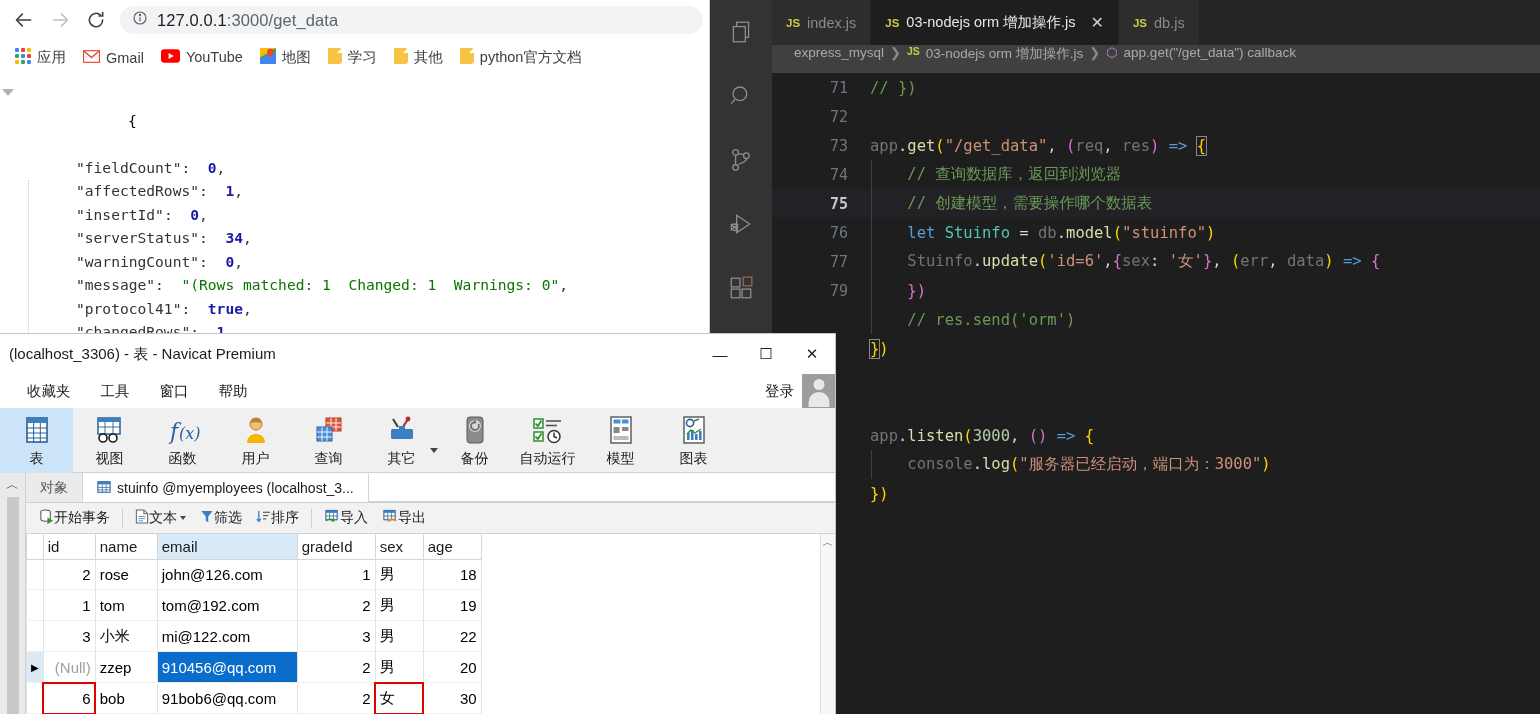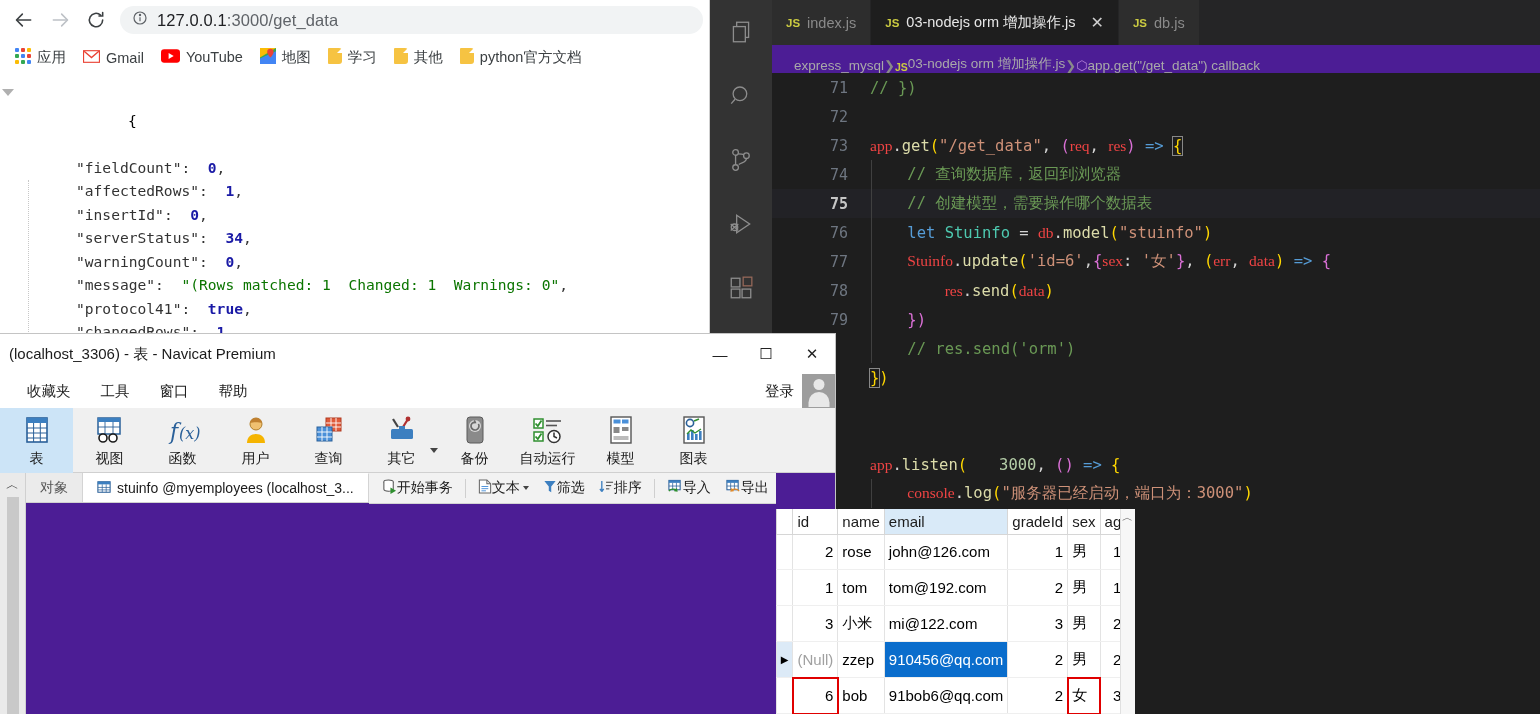--- a/index.html
+++ b/index.html
@@ -18,42 +18,42 @@
 
   .vs-right { position:absolute; left:62px; top:0; width:768px; height:714px; }
   .tabbar { height:45px; background:#252526; display:flex; align-items:stretch; }
   .tab { display:flex; align-items:center; gap:7px; padding:0 14px; font-size:14.5px;
          color:#8a8a8a; background:#2d2d2d; border-right:1px solid #252526; white-space:nowrap; }
   .tab.active { background:#1e1e1e; color:#e7e7e7; }
   .tab .js { color:#cbcb41; font-size:11.5px; font-weight:bold; font-family:"Liberation Sans",sans-serif; }
   .tab .xbtn { margin-left:8px; font-size:16px; color:#cfcfcf; line-height:1; }
   .tabfill { flex:1; background:#252526; }
 
-  .breadcrumb { height:28px; background:#4c1d95; display:flex; align-items:flex-end;
-                padding-left:22px; font-size:13.5px; color:#a9a9a9; white-space:nowrap; }
+  .breadcrumb { height:28px; background:#404040; display:flex; align-items:flex-start;
+                padding-left:22px; font-size:13.5px; color:#a9a9a9; gap:6px; white-space:nowrap; }
   .bc-sep { color:#8a8a8a; font-size:13px; }
   .bc-js { color:#cbcb41; font-size:10.5px; font-weight:bold; }
   .bc-sym { color:#b180d7; font-size:13px; }
 
   .code-area { position:absolute; left:0; top:73px; width:768px; height:641px; background:#1e1e1e;
                font-family:"DejaVu Sans Mono", monospace; font-size:15.5px; }
   .cline { position:relative; height:29px; display:flex; align-items:center; }
   .cline.active { background:#222226; }
   .lnum { width:98px; text-align:right; padding-right:22px; color:#6e7681; font-size:15px;
           font-family:"DejaVu Sans Mono", monospace; flex:none; }
   .cline.active .lnum { color:#c6c6c6; font-weight:bold; }
   .ctext { white-space:pre; color:#d4d4d4; }
   .ind-guide { position:absolute; left:99px; top:0; width:1px; height:100%; background:#404040; }
 
   .k-com { color:#6a9955; }
   .k-fn  { color:#dcdcaa; }
-  .k-var { color:#ef4444;font-family:Liberation Serif, serif; }
+  .k-var { color:#737373; }
   .k-kw  { color:#569cd6; }
   .k-str { color:#ce9178; }
-  .k-num { color:#b5cea8;margin-left:32px; }
+  .k-num { color:#b5cea8; }
   .k-op  { color:#d4d4d4; }
   .k-par { color:#ffd700; }
   .k-par2{ color:#da70d6; }
   .k-type{ color:#4ec9b0; }
   .k-arr { color:#569cd6; }
   .brkt { outline:1px solid #888; outline-offset:0px; }
 
   
   .chrome { position:absolute; left:0; top:0; width:710px; height:334px; background:#ffffff;
             border-bottom:1px solid #b9b9b9; border-right:1px solid #cfcfcf; }
@@ -114,36 +114,36 @@
   .tb-glyph { height:34px; display:flex; align-items:center; justify-content:center; }
   .tb-caret { position:absolute; right:0px; bottom:20px; width:0;height:0;
               border-left:4px solid transparent;border-right:4px solid transparent;border-top:5px solid #444; }
 
   .nv-main { position:absolute; left:0; top:139px; right:0; bottom:0; display:flex; }
   .nv-collapse { width:26px; background:#eaeaea; border-right:1px solid #d0d0d0;
                  display:flex; flex-direction:column; align-items:center; padding-top:4px; }
   .nv-collapse .chev { font-size:13px; color:#3a3a3a; line-height:16px; }
   .nv-collapse .bar { margin-top:4px; width:12px; flex:1; background:#c9c9c9; }
 
-  .nv-content { flex:1; display:flex; background:#4c1d95; min-width:0; }
+  .nv-content { flex:1; display:flex; flex-direction:column; background:#737373; min-width:0; }
   .nv-tabs { height:30px; background:#f0f0f0; display:flex; align-items:stretch; border-bottom:1px solid #d0d0d0; }
   .nv-tab { display:flex; align-items:center; gap:6px; padding:0 14px; font-size:14px; color:#555;
             background:#ebebeb; border-right:1px solid #d4d4d4; white-space:nowrap; }
   .nv-tab.active { background:#ffffff; color:#1b1b1b; border-top:1px solid #fff; }
   .nv-tabs-fill { flex:1; background:#ffffff; border-bottom:1px solid #d0d0d0; }
 
   .nv-subbar { height:31px; background:#f2f2f2; display:flex; align-items:center; gap:0;
                border-bottom:1px solid #d3d3d3; padding-left:6px; }
   .sb-item { display:flex; align-items:center; padding:0 7px; height:25px;
              font-size:14px; color:#1b1b1b; white-space:nowrap; }
   .sb-div { width:1px; height:19px; background:#cfcfcf; margin:0 5px; }
   .sb-caret { width:0;height:0;border-left:3.5px solid transparent;border-right:3.5px solid transparent;
               border-top:4.5px solid #444; margin-left:3px; }
 
-  .grid-wrap { flex:1; display:flex; background:#fff; min-height:0; position:relative;margin-top:36px; }
+  .grid-wrap { flex:1; display:flex; background:#fff; min-height:0; position:relative; }
   table.grid { border-collapse:collapse; font-size:15px; color:#000; table-layout:fixed; }
   table.grid th, table.grid td { border:1px solid #ddeaf5; height:25px; padding:0 4px; font-weight:normal;
                                  overflow:hidden; white-space:nowrap; }
   table.grid th { background:#fff; border:1px solid #d6d6d6; border-top:none; text-align:left;
                   color:#1b1b1b; font-size:15px; }
   table.grid th.selcol { background:#d9eaf8; }
   table.grid td { border-left:1px solid #e3e3e3; border-right:1px solid #e3e3e3;
                   border-top:1px solid #efefef; border-bottom:1px solid #efefef; }
   .c-marker { width:14px; text-align:center; color:#000; font-size:10px; background:#fff; }
   .c-marker.cur { background:#dceaf7; }
@@ -269,25 +269,20 @@
           <span class="ind-guide"></span>
           <span class="ctext">    <span class="k-kw">let</span> <span class="k-type">Stuinfo</span> <span class="k-op">=</span> <span class="k-var">db</span><span class="k-op">.</span><span class="k-fn">model</span><span class="k-par">(</span><span class="k-str">"stuinfo"</span><span class="k-par">)</span></span>
         </div>
 
         <div class="cline">
           <span class="lnum">77</span>
           <span class="ind-guide"></span>
           <span class="ctext">    <span class="k-var">Stuinfo</span><span class="k-op">.</span><span class="k-fn">update</span><span class="k-par">(</span><span class="k-str">'id=6'</span><span class="k-op">,</span><span class="k-par2">{</span><span class="k-var">sex</span><span class="k-op">: </span><span class="k-str">'女'</span><span class="k-par2">}</span><span class="k-op">, </span><span class="k-par">(</span><span class="k-var">err</span><span class="k-op">, </span><span class="k-var">data</span><span class="k-par">)</span> <span class="k-arr">=&gt;</span> <span class="k-par2">{</span></span>
         </div>
 
-        <div class="cline">
-          <span class="lnum">78</span>
-          <span class="ind-guide"></span>
-          <span class="ctext">        <span class="k-var">res</span><span class="k-op">.</span><span class="k-fn">send</span><span class="k-par">(</span><span class="k-var">data</span><span class="k-par">)</span></span>
-        </div>
 
         <div class="cline">
           <span class="lnum">79</span>
           <span class="ind-guide"></span>
           <span class="ctext">    <span class="k-par2">})</span></span>
         </div>
 
         <div class="cline">
           <span class="lnum"></span>
           <span class="ind-guide"></span>

